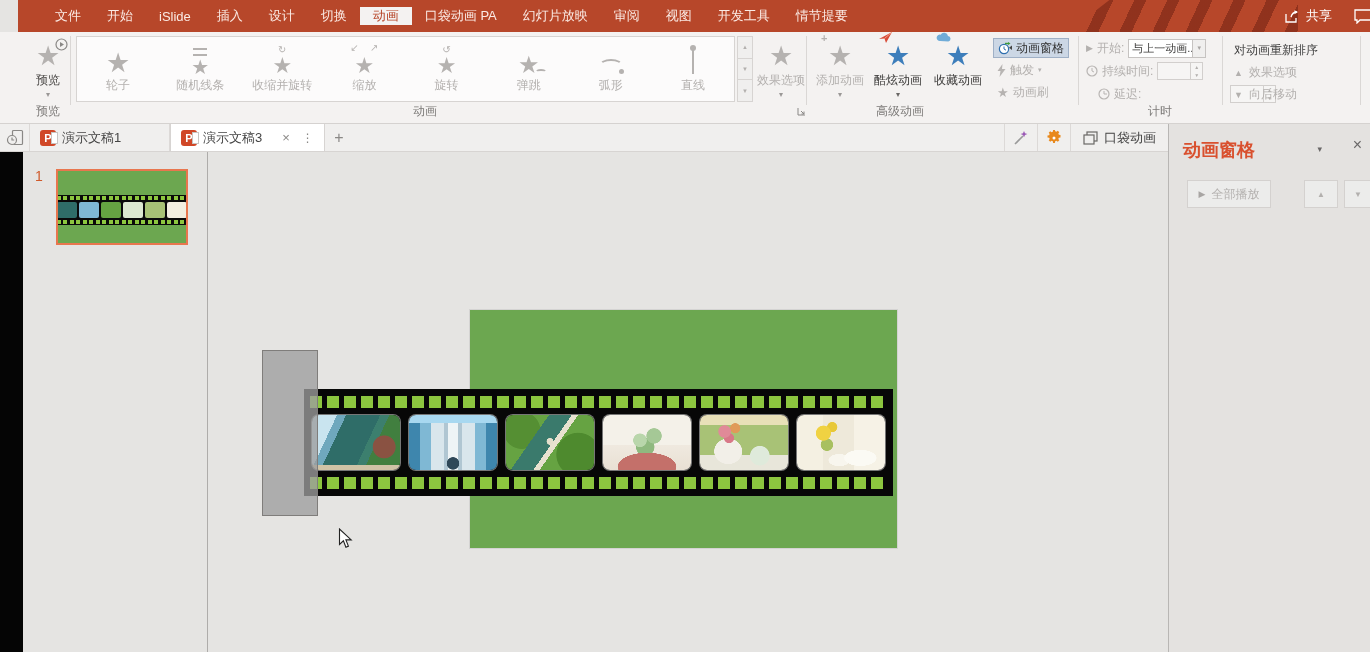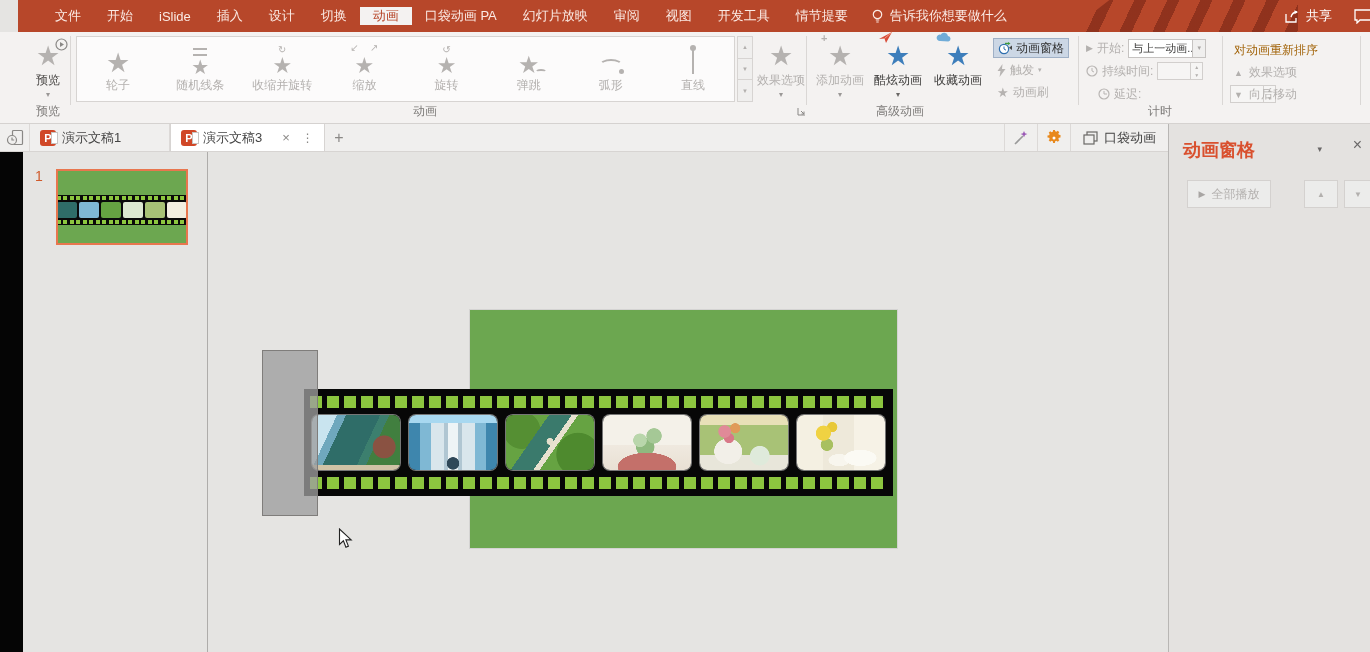--- a/index.html
+++ b/index.html
@@ -48,21 +48,21 @@
   .smallbtn.on { background:#ccd7e5; border:1px solid #9fb0c6; color:#333; }
   .smallbtn .sdd { font-size:7px; color:#b3b0ae; }
   .trow { position:absolute; height:20px; display:flex; align-items:center; gap:4px; font-size:12px; color:#b3b0ae; white-space:nowrap; }
   .combo { width:78px; height:19px; background:#fff; border:1px solid #c6c3c1; display:flex; align-items:center; font-size:11px; color:#3b3a39; }
   .combo .cval { flex:1; padding:0 3px; overflow:hidden; white-space:nowrap; }
   .combo .cdd { width:13px; height:100%; background:#f0efee; border-left:1px solid #c6c3c1; font-size:7px; color:#a8a5a3; display:flex; align-items:center; justify-content:center; }
   .spin { width:46px; height:18px; background:#f6f5f4; border:1px solid #d2cfcd; display:flex; }
   .spin .sp-in { flex:1; }
   .spin .sp-arr { width:12px; display:flex; flex-direction:column; border-left:1px solid #d2cfcd; }
   .spin .sp-arr span { flex:1; font-size:5px; color:#b3b0ae; display:flex; align-items:center; justify-content:center; }
-  .reorder-title { position:absolute; font-size:12px; color:#a16207; white-space:nowrap; }
+  .reorder-title { position:absolute; font-size:12px; color:#404040; white-space:nowrap; }
   .reorder-btn { position:absolute; display:flex; align-items:center; gap:6px; font-size:12px; color:#b3b0ae; white-space:nowrap; }
   .reorder-btn .tri { font-size:9px; }
   .launcher { position:absolute; left:797px; bottom:6px; width:10px; height:10px; }
 
   
   .tabbar { position:absolute; left:0; top:124px; width:1168px; height:28px; background:#f0efee; border-bottom:1px solid #d7d4d2; display:flex; align-items:stretch; }
   .home-btn { width:30px; display:flex; align-items:center; justify-content:center; border-right:1px solid #dcd9d7; }
   .doc-tab { display:flex; align-items:center; gap:6px; padding:0 10px; font-size:13px; color:#444; border-right:1px solid #dcd9d7; min-width:140px; }
   .doc-tab.active { background:#ffffff; border-right:1px solid #d7d4d2; border-left:1px solid #d7d4d2; }
   .ppt-ico { width:16px; height:16px; background:#D04727; border-radius:3px; color:#fff; font-size:11px; font-weight:bold; display:flex; align-items:center; justify-content:center; position:relative; }
@@ -151,29 +151,20 @@
       <div class="menu-item">插入</div>
       <div class="menu-item">设计</div>
       <div class="menu-item">切换</div>
       <div class="menu-item active">动画</div>
       <div class="menu-item">口袋动画 PA</div>
       <div class="menu-item">幻灯片放映</div>
       <div class="menu-item">审阅</div>
       <div class="menu-item">视图</div>
       <div class="menu-item">开发工具</div>
       <div class="menu-item">情节提要</div>
-      <div class="tellme">
-        <span class="icon-svg">
-          <svg width="13" height="15" viewBox="0 0 13 15">
-              <circle cx="6.5" cy="5.5" r="4.2" fill="none" stroke="#fbeae4" stroke-width="1.2"></circle>
-              <path d="M4.8 11h3.4 M5.3 13h2.4" stroke="#fbeae4" stroke-width="1.2" fill="none"></path>
-            </svg>
-        </span>
-        <span>告诉我你想要做什么</span>
-      </div>
     </div>
     <div class="tb-right">
       <div class="share-btn">
         <span class="icon-svg">
           <svg width="16" height="15" viewBox="0 0 16 15">
               <path d="M2 5v8h10V9" fill="none" stroke="#fff" stroke-width="1.3"></path>
               <path d="M7 8c1-3.5 3-5 6-5" fill="none" stroke="#fff" stroke-width="1.3"></path>
               <path d="M10.5 1.2 14 3l-3.5 2.2z" fill="#fff"></path>
             </svg>
         </span>

